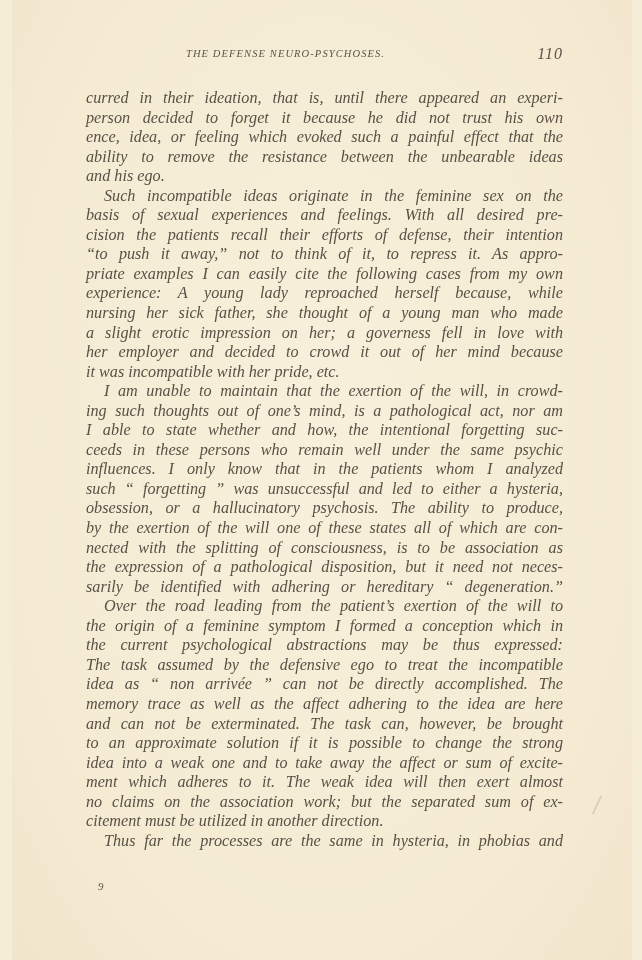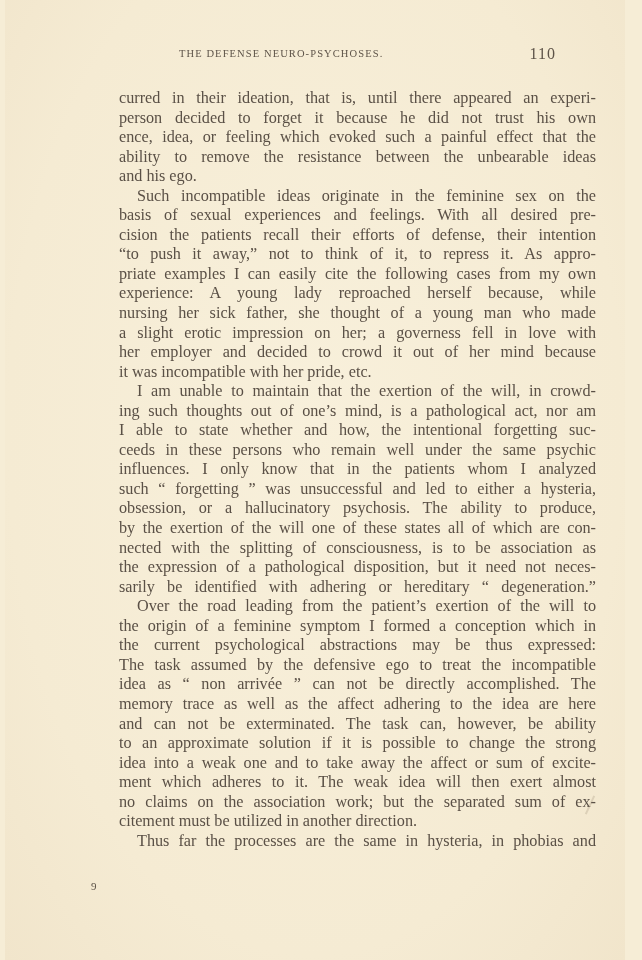--- a/index.html
+++ b/index.html
@@ -8,24 +8,25 @@
     }
     body {
       width: 642px;
       height: 960px;
       background: #f6edd6;
       position: relative;
       overflow: hidden;
     }
     .page {
       position: absolute;
-      left: 5px; top: 0;
+      left: 12px; top: 0;
       width: 620px;
       height: 960px;
       background: radial-gradient(ellipse at 50% 45%, #f8f0db 0%, #f5ebd3 70%, #f1e5cb 100%);
+      font-style: italic;
     }
     .running-head {
       position: absolute;
       top: 48px;
       left: 74px;
       width: 477px;
       height: 20px;
       font-family: "Liberation Serif", serif;
       color: #5d5348;
     }
@@ -46,21 +47,20 @@
     }
     .body-text {
       position: absolute;
       top: 89px;
       left: 74px;
       width: 477px;
       font-family: "Liberation Serif", serif;
       font-size: 16.2px;
       line-height: 19.55px;
       color: #5a5046;
-      margin-left: 40px;
     }
     .line {
       display: block;
       white-space: nowrap;
       text-align: justify;
       text-align-last: justify;
       height: 19.55px;
     }
     .line.last {
       text-align-last: left;
@@ -133,21 +133,21 @@
       <span class="line">sarily be identified with adhering or hereditary “ degeneration.”</span>
     </div>
 
     <div>
       <span class="line indent">Over the road leading from the patient’s exertion of the will to</span>
       <span class="line">the origin of a feminine symptom I formed a conception which in</span>
       <span class="line">the current psychological abstractions may be thus expressed:</span>
       <span class="line">The task assumed by the defensive ego to treat the incompatible</span>
       <span class="line">idea as “ non arrivée ” can not be directly accomplished.  The</span>
       <span class="line">memory trace as well as the affect adhering to the idea are here</span>
-      <span class="line">and can not be exterminated.  The task can, however, be ability</span>
+      <span class="line">and can not be exterminated.  The task can, however, be brought</span>
       <span class="line">to an approximate solution if it is possible to change the strong</span>
       <span class="line">idea into a weak one and to take away the affect or sum of excite-</span>
       <span class="line">ment which adheres to it.  The weak idea will then exert almost</span>
       <span class="line">no claims on the association work; but the separated sum of ex-</span>
       <span class="line last">citement must be utilized in another direction.</span>
     </div>
 
     <div>
       <span class="line indent">Thus far the processes are the same in hysteria, in phobias and</span>
     </div>

